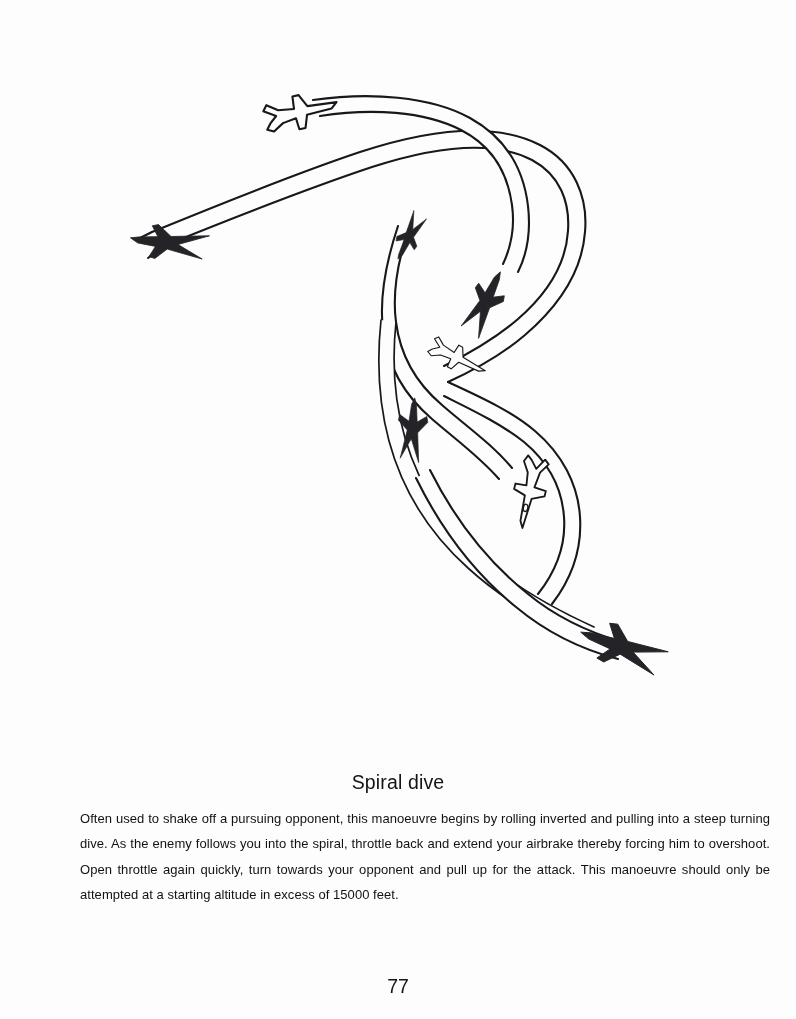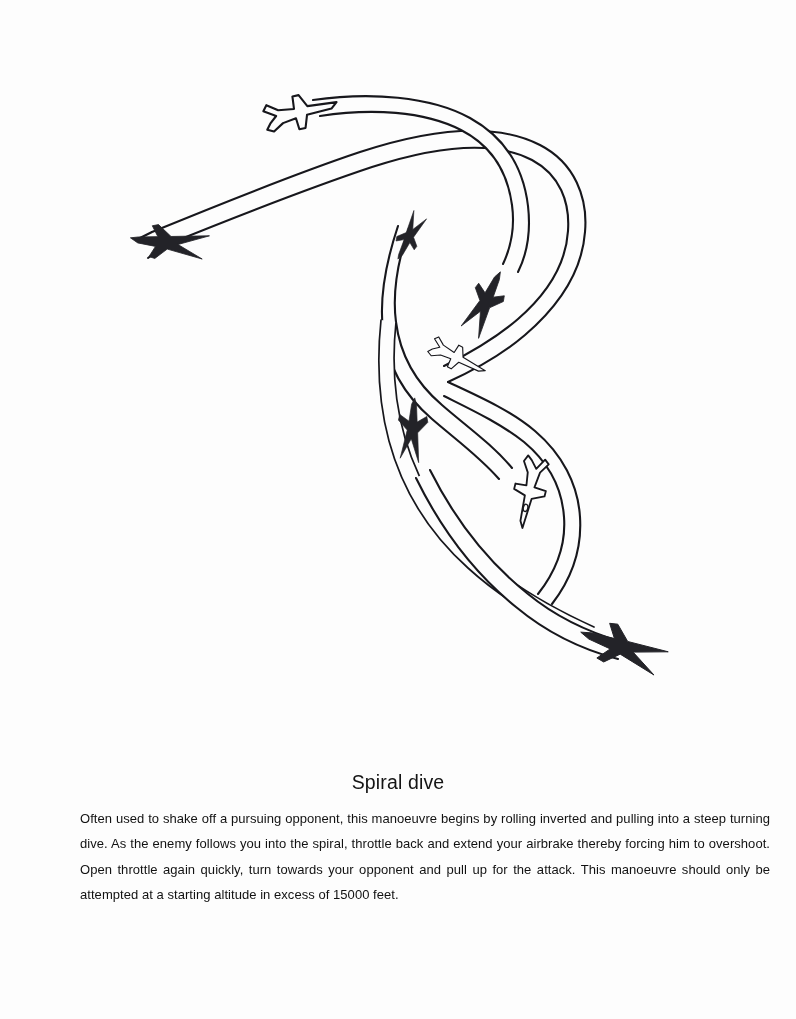--- a/index.html
+++ b/index.html
@@ -439,14 +439,15 @@
 
     </svg>
   </div>
 
   <div id="caption-title">Spiral dive</div>
 
   <div id="body-text">
     <p>Often used to shake off a pursuing opponent, this manoeuvre begins by rolling inverted and pulling into a steep turning dive. As the enemy follows you into the spiral, throttle back and extend your airbrake thereby forcing him to overshoot. Open throttle again quickly, turn towards your opponent and pull up for the attack. This manoeuvre should only be attempted at a starting altitude in excess of 15000 feet.</p>
   </div>
 
+  <div id="page-number">77</div>
 
 </div>
 
 </body></html>

